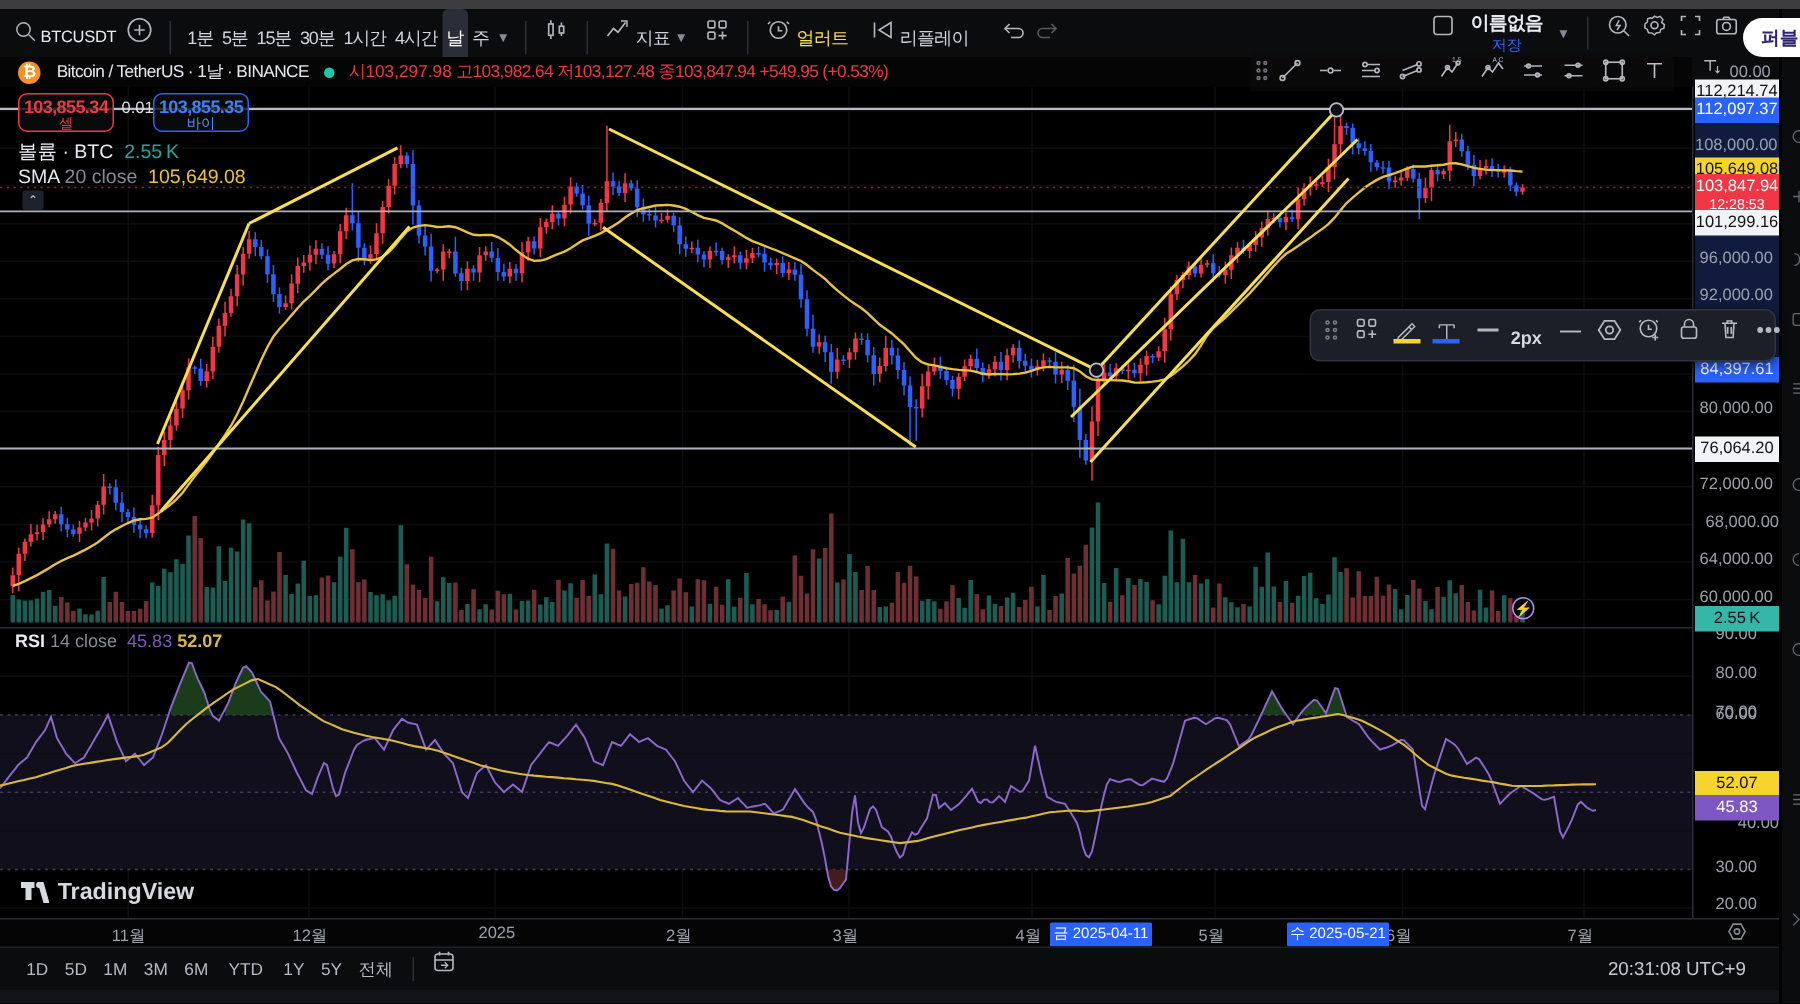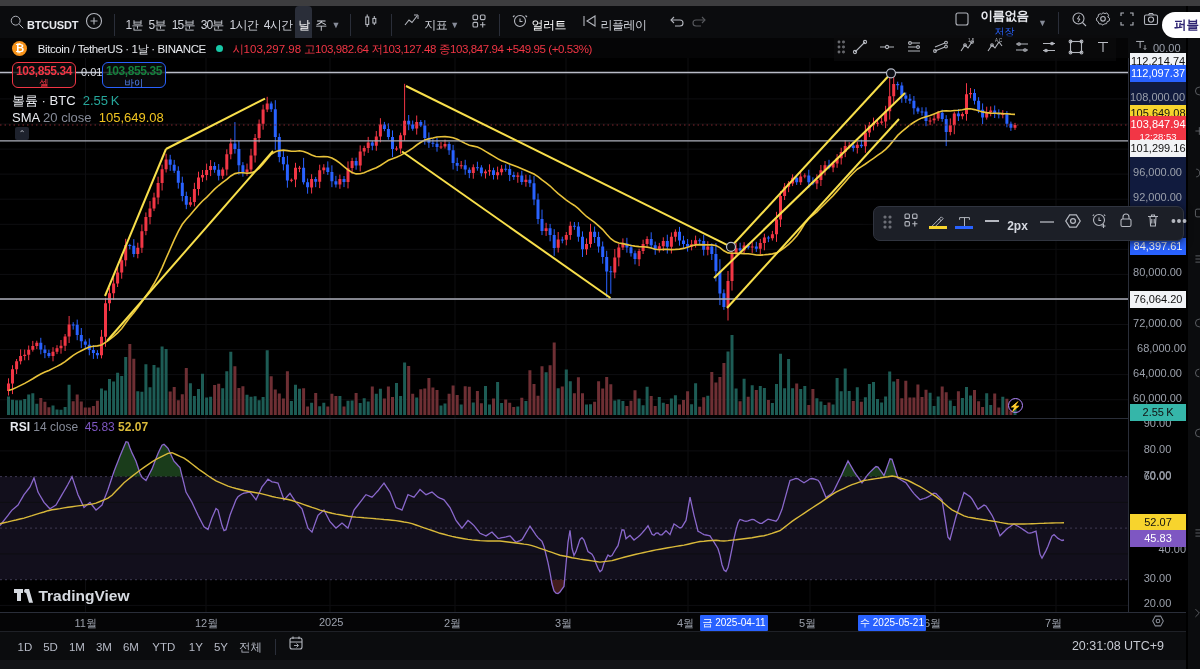--- a/index.html
+++ b/index.html
@@ -10,21 +10,21 @@
 .fti{display:inline-block;vertical-align:middle;text-align:center;width:26.5px;padding-top:1px}
 .fth{display:inline-block;vertical-align:middle;width:18px;opacity:0.6}
 </style></head>
 <body>
 <div class="abs" style="left:0;top:0;width:1200px;height:6px;background:#3d3d3f"></div>
 
 <div class="abs" style="left:0;top:6px;width:1200px;height:32px;background:#0b0c0e;white-space:nowrap;line-height:32px">
   <span class="ticon" style="padding-left:9px;padding-right:2px"><svg width="16" height="16" viewBox="0 0 18 18" fill="none" stroke="#c6c9d1" stroke-width="1.1" opacity="0.9">
         <circle cx="7.5" cy="7.5" r="5"></circle>
         <path d="M11.5 11.5 L16 16"></path>
-      </svg></span><span style="color:#e8eaef;font-size:11px;font-weight:bold;vertical-align:middle;letter-spacing:-0.2px">BTCUSDT</span>
+      </svg></span><span style="color:#e8eaef;font-size:11px;font-weight:normal;vertical-align:middle;letter-spacing:-0.2px">BTCUSDT</span>
   <span class="ticon" style="padding-left:2px"><svg width="18" height="18" viewBox="0 0 18 18" fill="none" stroke="#c6c9d1" stroke-width="1.1" opacity="0.9">
         <circle cx="9" cy="9" r="7.5"></circle>
         <path d="M9 5.5 V12.5 M5.5 9 H12.5"></path>
       </svg></span>
   <span class="sep"></span>
   <span class="tbtn">1분</span><span class="tbtn">5분</span><span class="tbtn">15분</span><span class="tbtn">30분</span><span class="tbtn">1시간</span><span class="tbtn">4시간</span><span class="tbtn" style="background:#2a2e39;border-radius:4px;color:#fff">날</span><span class="tbtn">주</span><span style="color:#868b98;font-size:9px;vertical-align:middle;padding:0 2px">▼</span>
   <span class="sep"></span>
   <span class="ticon"><svg width="18" height="18" viewBox="0 0 18 18" fill="none" stroke="#c6c9d1" stroke-width="1.1" opacity="0.9">
         <path d="M5.2 2.5 V5 M5.2 12.5 V15 M12.3 4 V6.5 M12.3 11 V13"></path>
         <rect x="3.8" y="5" width="2.9" height="7.5"></rect>
@@ -39,21 +39,21 @@
         <rect x="3" y="3" width="4.6" height="4.6" rx="1"></rect>
         <rect x="10.4" y="3" width="4.6" height="4.6" rx="1"></rect>
         <rect x="3" y="10.4" width="4.6" height="4.6" rx="1"></rect>
         <path d="M12.7 10 V15.4 M10 12.7 H15.4"></path>
       </svg></span>
   <span class="sep"></span>
   <span class="ticon" style="padding-right:3px"><svg width="18" height="18" viewBox="0 0 18 18" fill="none" stroke="#c6c9d1" stroke-width="1.1" opacity="0.9">
         <circle cx="9" cy="9" r="5.5"></circle>
         <path d="M9 6.5 V9.5 H11.5"></path>
         <path d="M3.5 3.5 L2 5 M14.5 3.5 L16 5"></path>
-      </svg></span><span style="color:#ffffff;font-size:12px;vertical-align:middle;letter-spacing:-0.5px">얼러트</span>
+      </svg></span><span style="color:#fde047;font-size:12px;vertical-align:middle;letter-spacing:-0.5px">얼러트</span>
   <span class="ticon" style="padding-left:9px;padding-right:3px"><svg width="18" height="18" viewBox="0 0 18 18" fill="none" stroke="#c6c9d1" stroke-width="1.1" opacity="0.9">
         <path d="M4 4 V14 M15 4 L7 9 L15 14 Z"></path>
       </svg></span><span style="color:#d1d4dc;font-size:12px;vertical-align:middle;letter-spacing:-0.5px">리플레이</span>
   <span class="ticon" style="padding-left:16px"><svg width="18" height="18" viewBox="0 0 18 18" fill="none" stroke="#c6c9d1" stroke-width="1.1" opacity="0.9">
         <path d="M4 8 H13 a3 3 0 0 1 0 6 H8"></path>
         <path d="M7 5 L4 8 L7 11"></path>
       </svg></span><span class="ticon" style="opacity:0.45"><svg width="18" height="18" viewBox="0 0 18 18" fill="none" stroke="#c6c9d1" stroke-width="1.1" opacity="0.9">
         <path d="M14 8 H5 a3 3 0 0 0 0 6 H10"></path>
         <path d="M11 5 L14 8 L11 11"></path>
       </svg></span>
@@ -183,21 +183,21 @@
       </svg></span>
 </div>
 
 <div class="abs" style="left:12px;top:62px;width:160px;height:26px">
   <span class="abs" style="left:0;top:0;width:64px;height:26px;border:1px solid #f23645;border-radius:6px;background:#0b0c0ecc;text-align:center">
     <span style="display:block;color:#f23645;font-size:12px;font-weight:bold;line-height:14px;margin-top:1px;letter-spacing:-0.4px">103,855.34</span>
       <span style="display:block;color:#f23645;font-size:9.5px;line-height:9px">셀</span>
     </span>
   <span class="abs" style="left:69px;top:4px;color:#d8dbe2;font-size:11px;font-weight:normal">0.01</span>
   <span class="abs" style="left:90px;top:0;width:64px;height:26px;border:1px solid #2962ff;border-radius:6px;background:#0b0c0ecc;text-align:center">
-    <span style="display:block;color:#15803d;font-size:12px;font-weight:bold;line-height:14px;margin-top:1px;letter-spacing:-0.4px">103,855.35</span>
+    <span style="display:block;color:#3b82f6;font-size:12px;font-weight:bold;line-height:14px;margin-top:1px;letter-spacing:-0.4px">103,855.35</span>
       <span style="display:block;color:#5b8cff;font-size:9.5px;line-height:9px">바이</span>
     </span>
 </div>
 
 <div class="abs" style="left:12px;top:92px;font-size:13px;color:#e8eaef;white-space:nowrap">볼륨 · BTC&nbsp;&nbsp;<span style="color:#26a69a">2.55 K</span></div>
 <div class="abs" style="left:12px;top:110px;font-size:13px;color:#e8eaef;white-space:nowrap">SMA <span style="color:#868b98">20 close</span>&nbsp;&nbsp;<span style="color:#f0c420">105,649.08</span></div>
 <div class="abs" style="left:15px;top:127px;width:14px;height:13px;background:#1e222d;border-radius:2px;color:#c6c9d1;font-size:8px;text-align:center;line-height:13px">⌃</div>
 <div class="abs" style="left:10px;top:420px;font-size:12px;white-space:nowrap"><span style="color:#e8eaef;font-weight:bold">RSI</span> <span style="color:#868b98">14 close</span>&nbsp;&nbsp;<span style="color:#7e57c2">45.83</span> <span style="color:#d9b93a;font-weight:bold">52.07</span></div>
 
 <div class="abs" style="left:1008px;top:398px;width:15px;height:15px;border:1.5px solid #b388ff;border-radius:50%;color:#b388ff;font-size:10px;text-align:center;line-height:16px">⚡</div>

